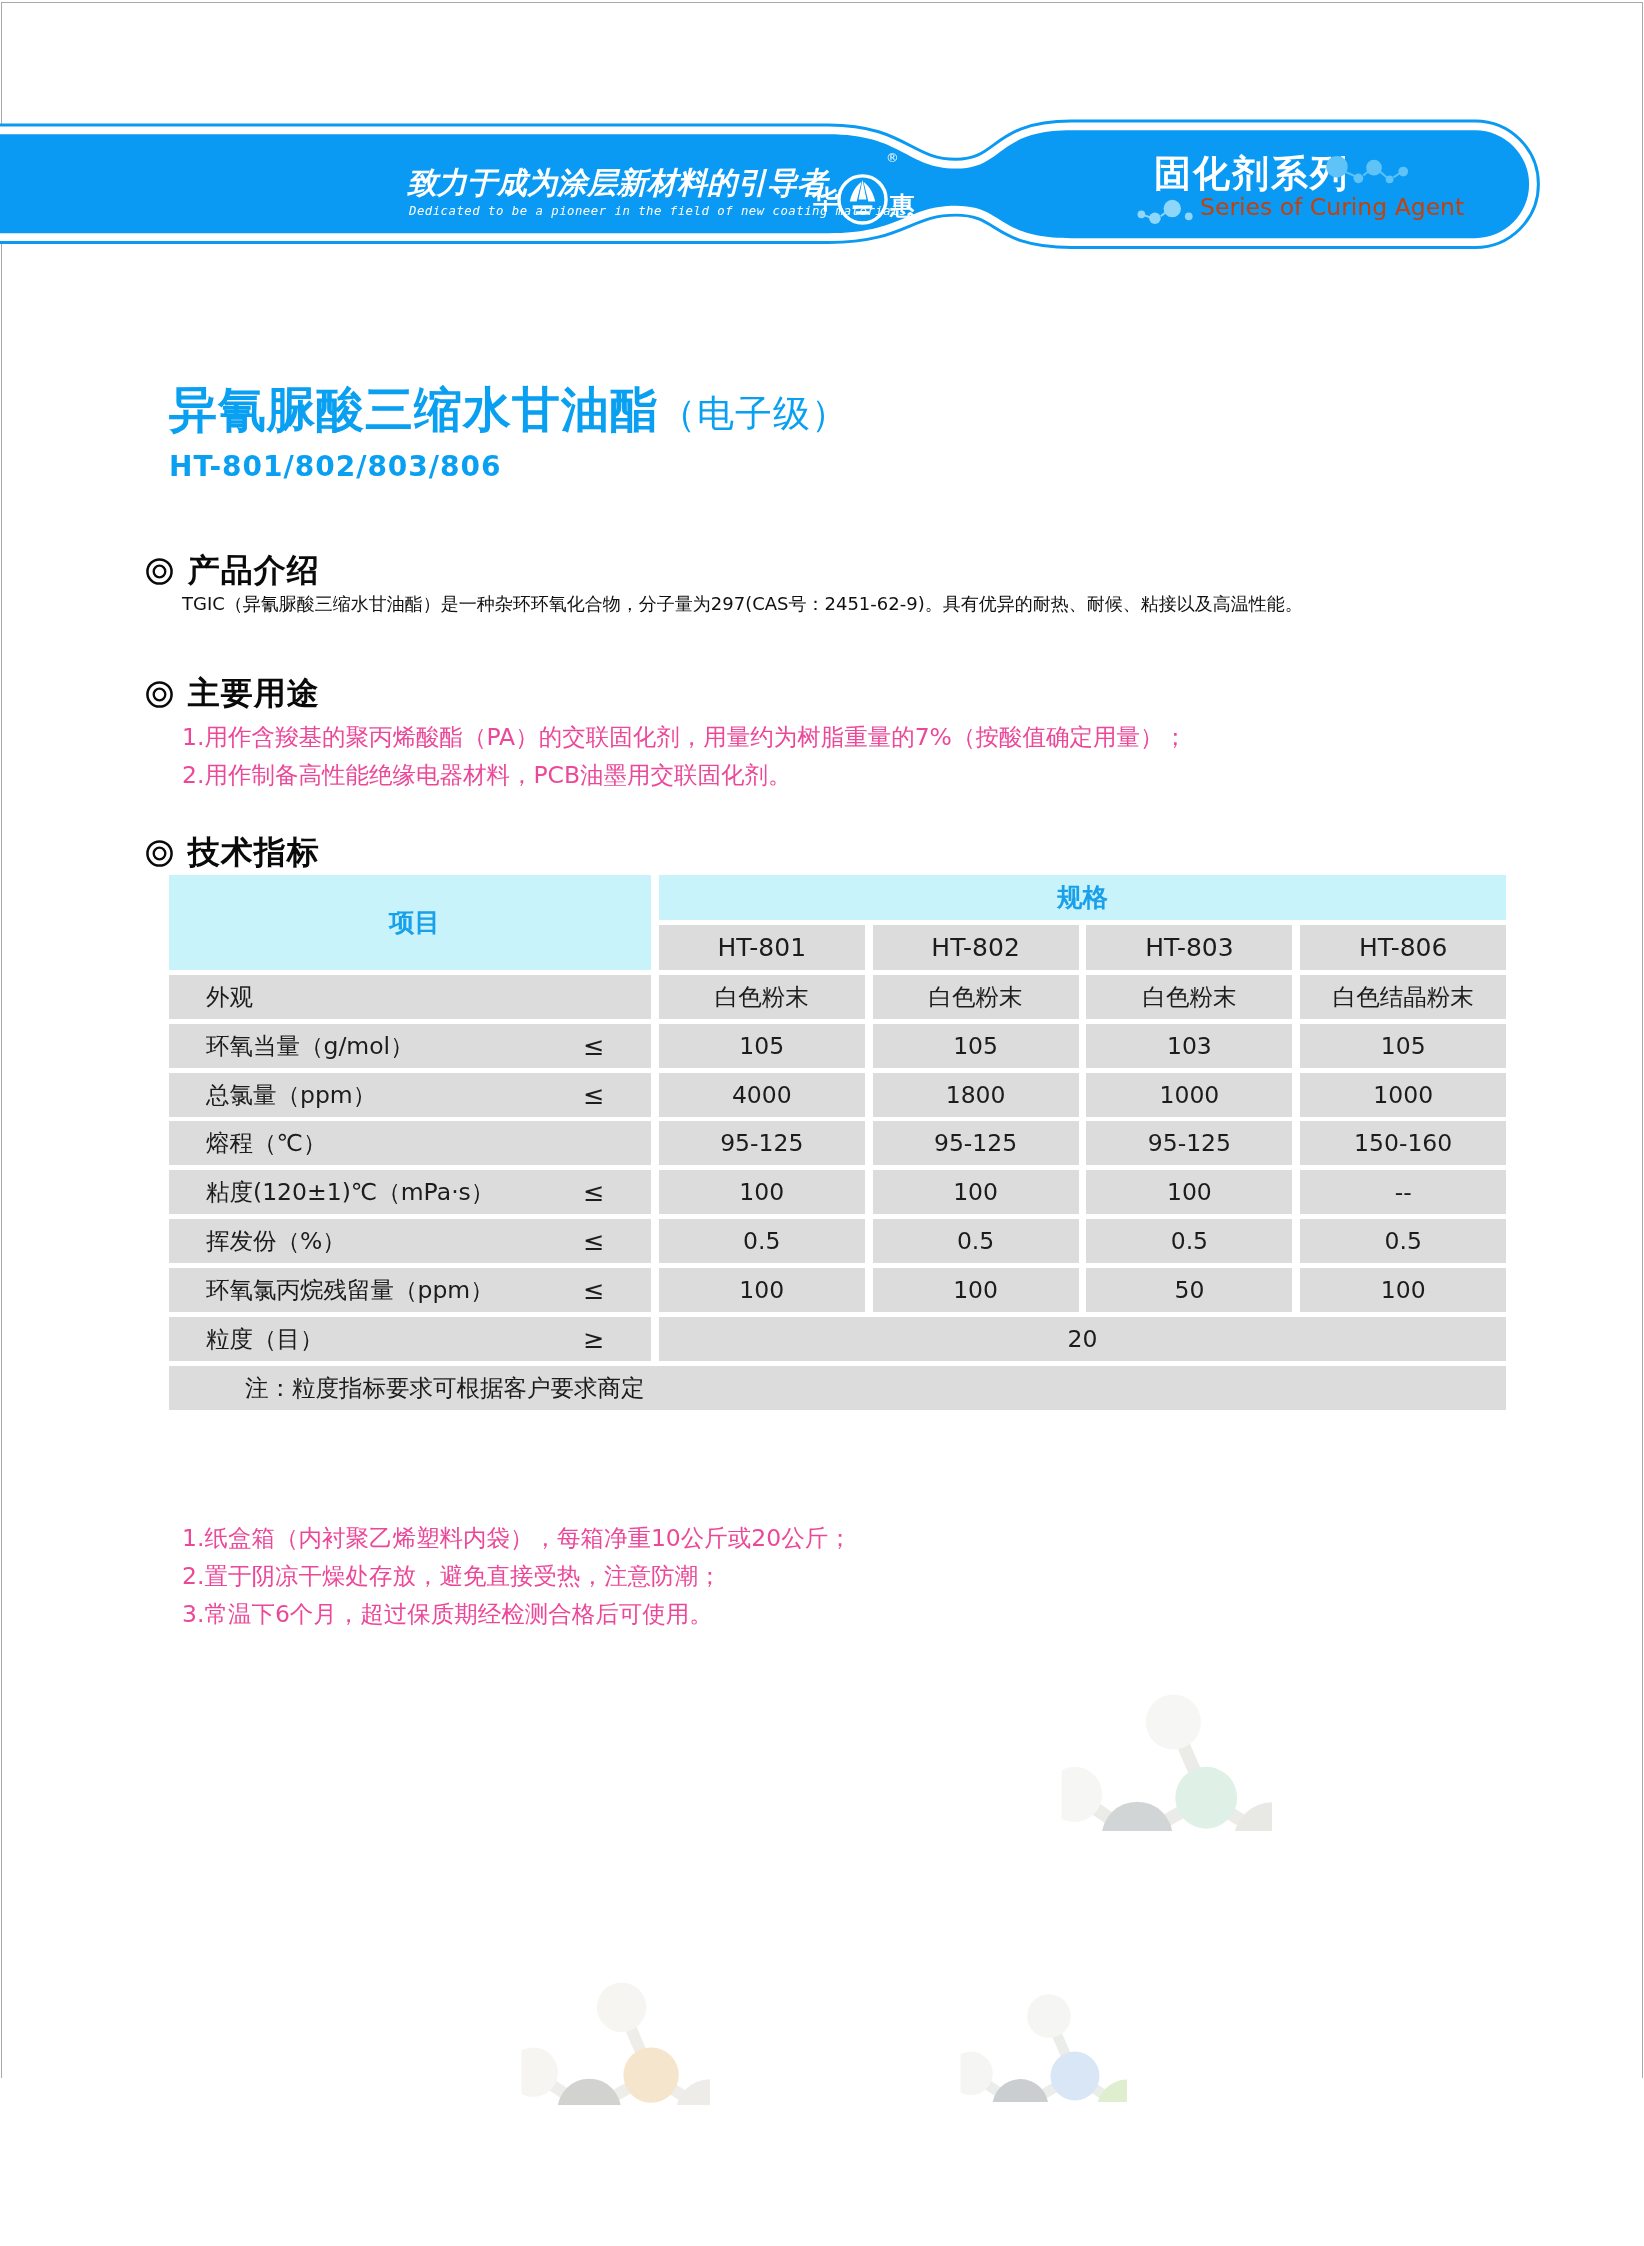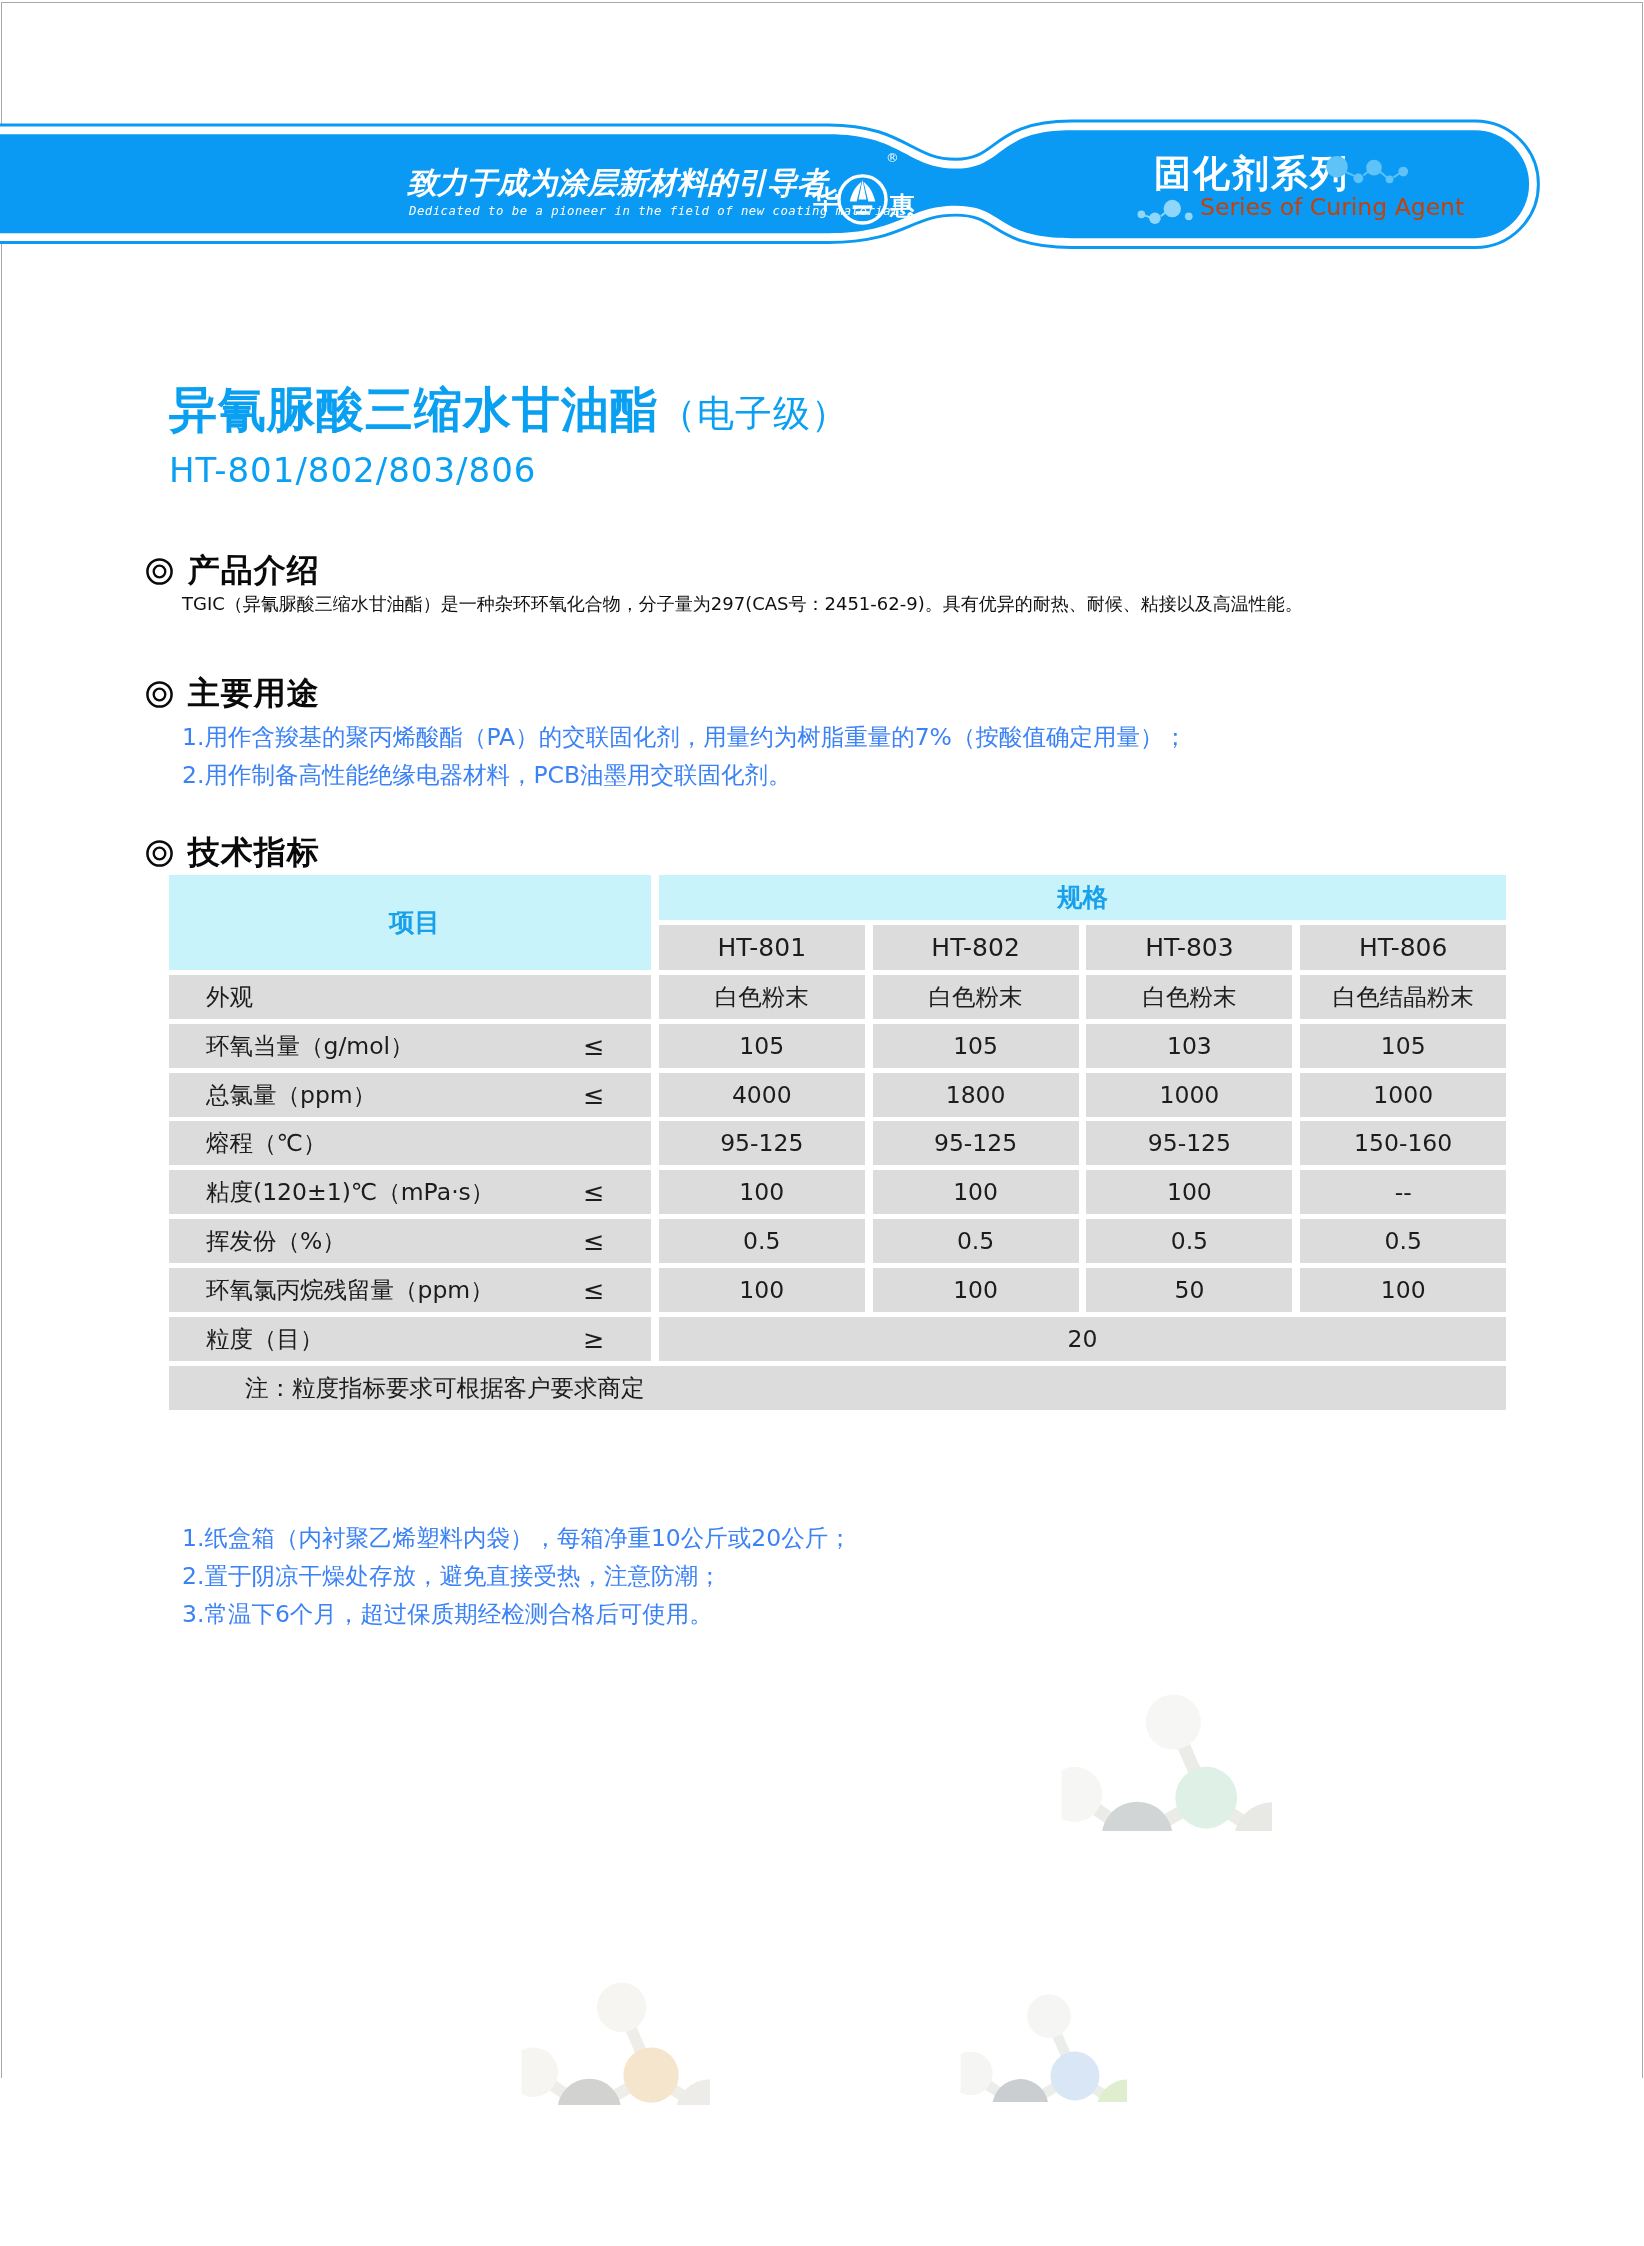--- a/index.html
+++ b/index.html
@@ -24,28 +24,28 @@
   .series-cn{position:absolute;left:1154px;top:149px;color:#fff;font-size:37px;font-weight:bold;
              letter-spacing:2px;white-space:nowrap;z-index:3;}
   .series-en{position:absolute;left:1200px;top:193px;color:#c2410c;font-size:23.5px;white-space:nowrap;z-index:3;}
   .dots-a{position:absolute;left:1325px;top:153px;z-index:3;}
   .dots-b{position:absolute;left:1135px;top:196px;z-index:3;}
 
   
   .title-block{position:absolute;left:169px;top:378px;z-index:2;color:#0aa0f2;}
   .title-line1{font-size:48px;font-weight:bold;letter-spacing:1px;white-space:nowrap;}
   .title-grade{font-size:37px;font-weight:normal;}
-  .title-line2{font-size:34px;font-weight:normal;margin-top:7.8px;letter-spacing:1px;}
+  .title-line2{font-size:28px;font-weight:bold;margin-top:7.8px;letter-spacing:1px;}
 
   
   .sec-head{position:absolute;left:145px;z-index:2;display:flex;align-items:center;gap:13.7px;}
   .sec-head .bullet{width:29px;height:29px;flex:0 0 auto;}
   .sec-head .txt{font-size:32px;font-weight:bold;color:#0a0a0a;letter-spacing:1px;white-space:nowrap;}
   .body-text{position:absolute;left:182px;z-index:2;font-size:18px;color:#101010;white-space:nowrap;}
-  .list-text{position:absolute;left:182px;z-index:2;font-size:23.5px;color:#3b82f6;}
+  .list-text{position:absolute;left:182px;z-index:2;font-size:23.5px;color:#ec4899;}
   .list-text .li{height:38px;line-height:38px;white-space:nowrap;}
 
   
   .spec-table{position:absolute;left:169px;top:875px;z-index:2;display:grid;
               grid-template-columns:482px repeat(4,206px);
               grid-template-rows:45px 45px repeat(9,44px);
               column-gap:7.8px;row-gap:4.9px;}
   .cell{display:flex;align-items:center;justify-content:center;font-size:23.5px;color:#1c1c1c;}
   .cell.cy{background:#c8f3fb;color:#18a0ea;font-weight:bold;font-size:25.5px;}
   .cell.gy{background:#dcdcdc;}

